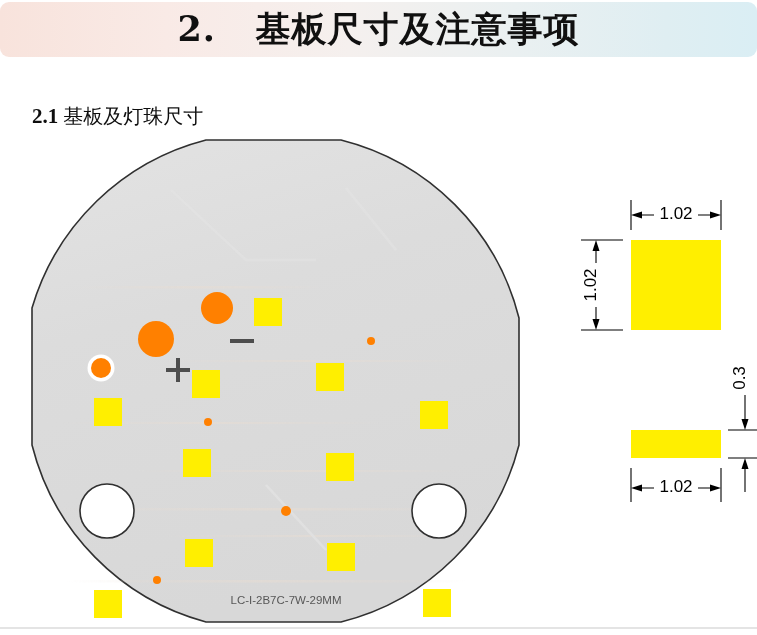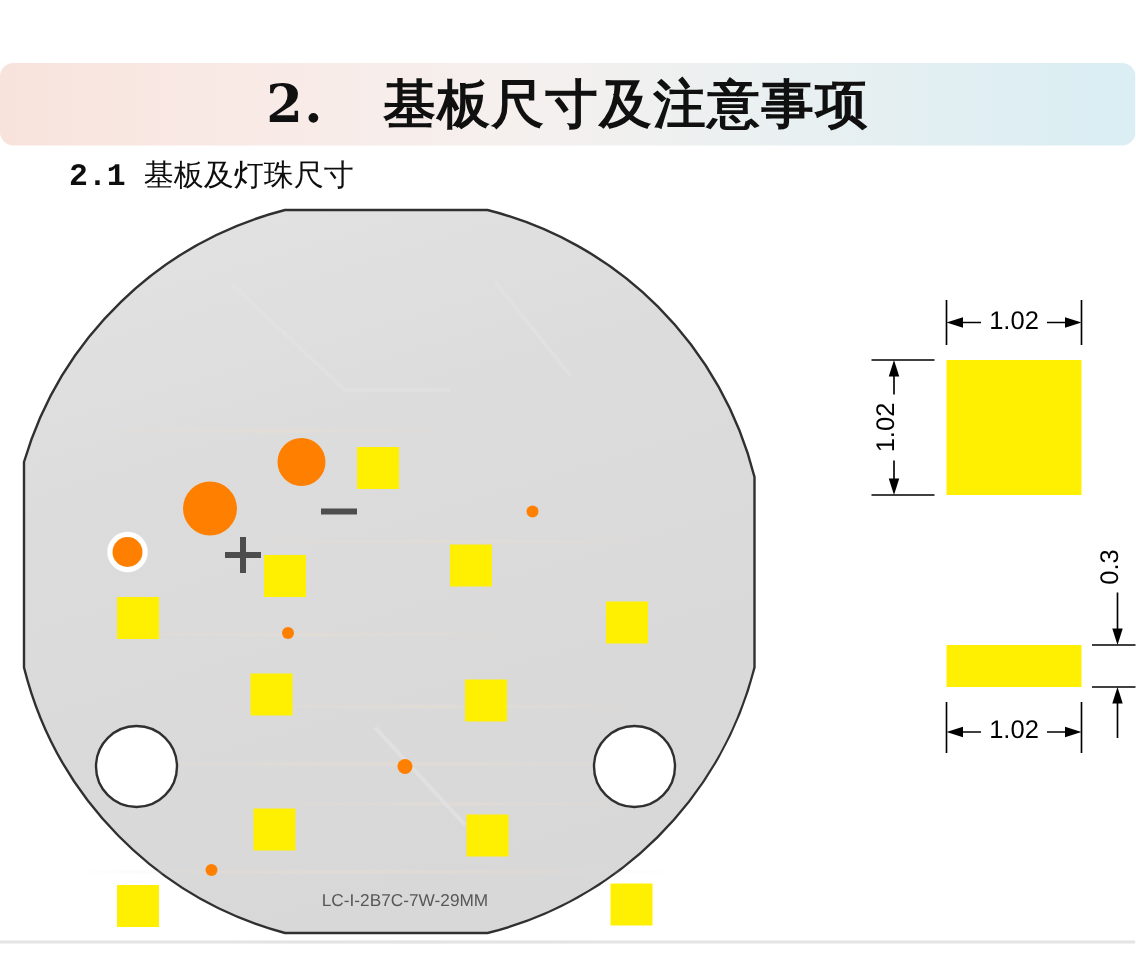--- a/index.html
+++ b/index.html
@@ -24,21 +24,20 @@
     width: 757px;
     height: 55px;
     border-radius: 9px;
     background: linear-gradient(to right,
         #f8e3dc 0%,
         #f9eae6 22%,
         #f5f0ee 46%,
         #eaf0f1 68%,
         #dfeef2 88%,
         #daeef4 100%);
-    margin-top: 40px;
   }
   #title-text {
     position: absolute;
     left: 0;
     top: 0;
     width: 757px;
     height: 55px;
     display: flex;
     align-items: center;
     justify-content: center;
@@ -48,34 +47,34 @@
     letter-spacing: 1px;
     color: #101010;
     white-space: pre;
   }
 
   
   #subtitle {
     position: absolute;
     left: 22px;
     top: 80px;
-    font-family: Liberation Mono, monospace;
+    font-family: Liberation Serif, serif;
     font-size: 20px;
     color: #0e0e0e;
     white-space: pre;
   }
   #subtitle .num {
     font-weight: bold;
     font-size: 21px;
   }
 
   
   #pcb-figure {
     position: absolute;
-    left: 0px;
+    left: 16px;
     top: 130px;
     width: 540px;
     height: 500px;
   }
   #pcb-svg { display: block; }
 
   .pcb-label {
     font-family: "Liberation Sans", sans-serif;
     font-size: 11.5px;
     fill: #575757;

